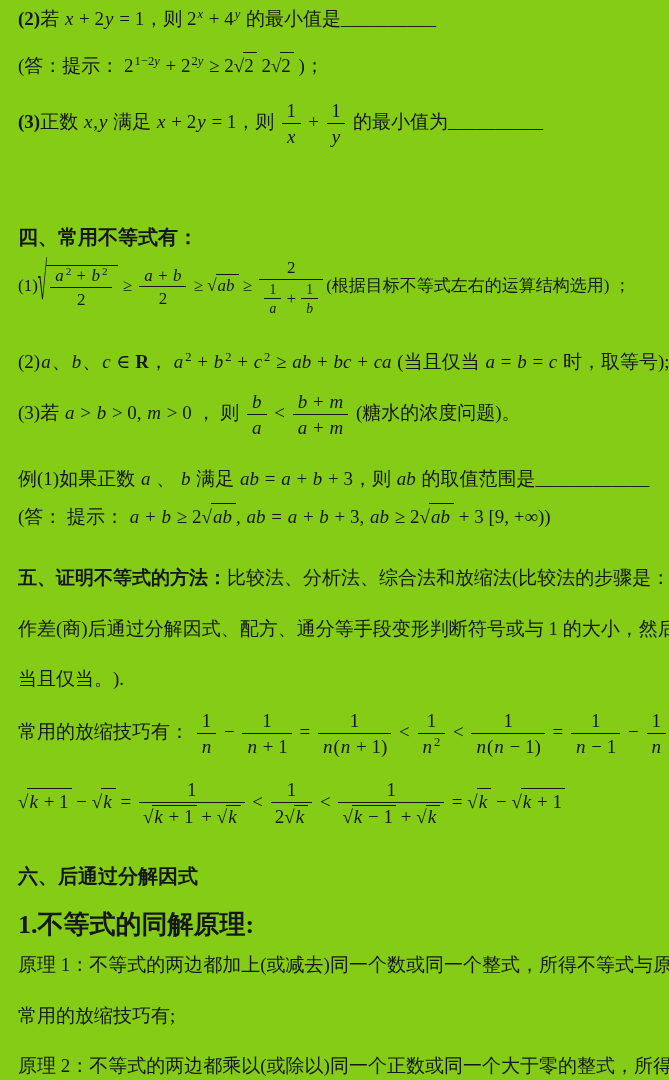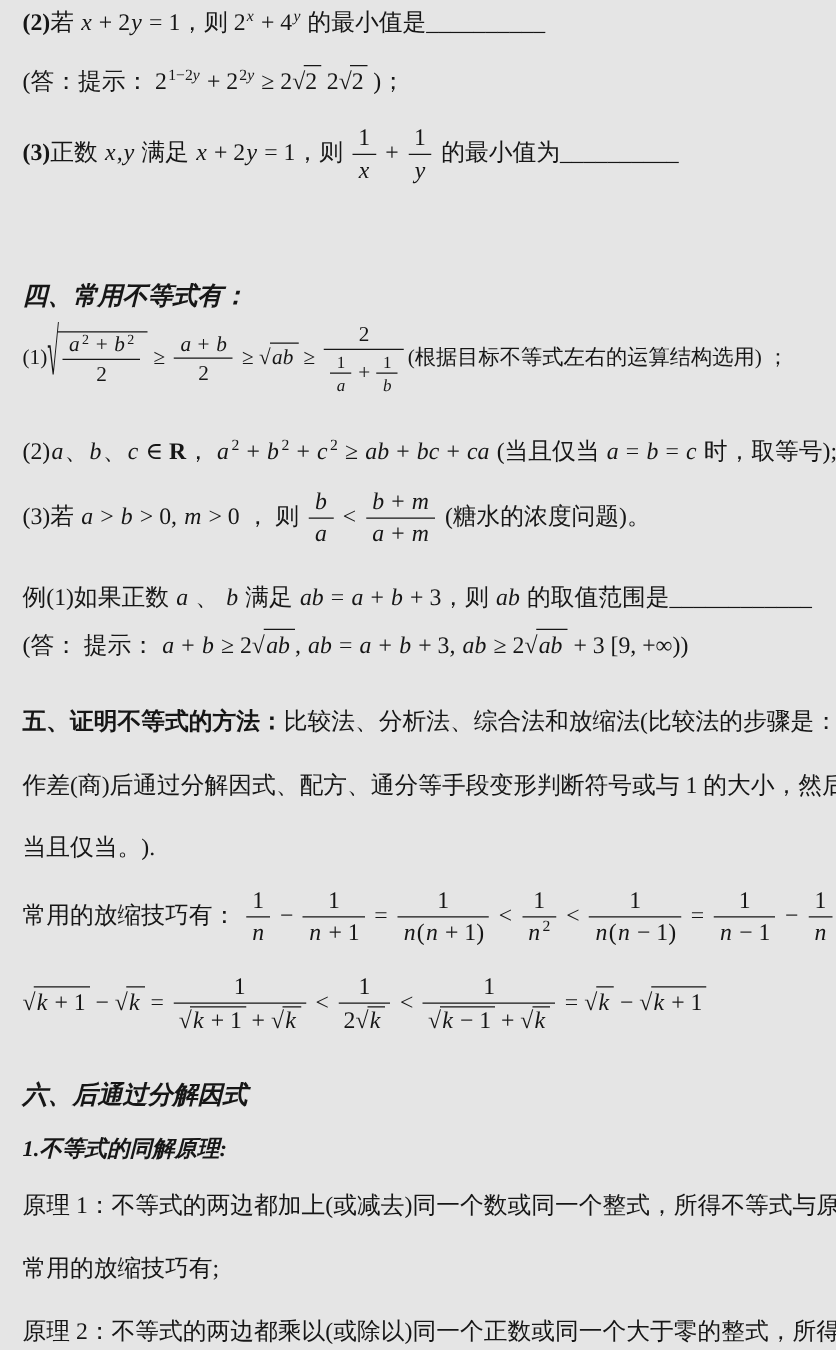--- a/index.html
+++ b/index.html
@@ -1,31 +1,31 @@
 <!DOCTYPE html>
 <html><head>
 <meta charset="utf-8">
 <style>
   html,body{margin:0;padding:0;background:#ffffff;}
   .page{
     position:relative;
     width:669px;height:1080px;
-    background:#e5e5e5;
+    background:#84cc16;
     color:#161616;
     font-family:"Liberation Serif","DejaVu Serif",serif;
     font-size:19px;
     overflow:hidden;
   }
   .line{
     position:absolute;
     left:18px;
     white-space:nowrap;
     line-height:1.35;
   }
-  .heading{font-weight:bold;font-size:20px;font-style:italic;}
+  .heading{font-weight:bold;font-size:20px;}
   .small-math{font-size:17px;}
   .b{font-weight:bold;}
   .it{font-style:italic;padding:0 1px;}
   .txt{}
   .sup{font-size:0.66em;position:relative;top:-0.55em;padding:0 1px;}
   .sup .it{padding:0;}
   .frac{display:inline-block;vertical-align:middle;text-align:center;margin:0 3px;}
   .frac .num{display:block;padding:0 4px 1px;border-bottom:1.5px solid currentColor;line-height:1.15;}
   .frac .den{display:block;padding:2px 4px 0;line-height:1.15;}
   .frac .frac{font-size:0.8em;margin:0 1px;}
@@ -47,17 +47,17 @@
   <div class="line" style="top:349px"><span class="txt">(2)</span><span class="it">a</span><span class="txt">、</span><span class="it">b</span><span class="txt">、</span><span class="it">c</span><span class="txt"> ∈ </span><span class="b">R</span><span class="txt">，  </span><span class="it">a</span><span class="sup">2</span><span class="txt"> + </span><span class="it">b</span><span class="sup">2</span><span class="txt"> + </span><span class="it">c</span><span class="sup">2</span><span class="txt"> ≥ </span><span class="it">ab</span><span class="txt"> + </span><span class="it">bc</span><span class="txt"> + </span><span class="it">ca</span><span class="txt"> (当且仅当 </span><span class="it">a</span><span class="txt"> = </span><span class="it">b</span><span class="txt"> = </span><span class="it">c</span><span class="txt"> 时，取等号);</span></div>
   <div class="line" style="top:391px"><span class="txt">(3)若 </span><span class="it">a</span><span class="txt"> &gt; </span><span class="it">b</span><span class="txt"> &gt; 0, </span><span class="it">m</span><span class="txt"> &gt; 0 ， 则 </span><span class="frac"><span class="num"><span class="it">b</span></span><span class="den"><span class="it">a</span></span></span><span class="txt"> &lt; </span><span class="frac"><span class="num"><span class="it">b</span><span class="txt"> + </span><span class="it">m</span></span><span class="den"><span class="it">a</span><span class="txt"> + </span><span class="it">m</span></span></span><span class="txt"> (糖水的浓度问题)。</span></div>
   <div class="line" style="top:466px"><span class="txt">例(1)如果正数 </span><span class="it">a</span><span class="txt"> 、 </span><span class="it">b</span><span class="txt"> 满足 </span><span class="it">ab</span><span class="txt"> = </span><span class="it">a</span><span class="txt"> + </span><span class="it">b</span><span class="txt"> + 3，则 </span><span class="it">ab</span><span class="txt"> 的取值范围是</span><span class="txt">____________</span></div>
   <div class="line" style="top:503px"><span class="txt">(答： 提示： </span><span class="it">a</span><span class="txt"> + </span><span class="it">b</span><span class="txt"> ≥ 2</span><span class="sqrt"><span class="rad">√</span><span class="bar"><span class="it">ab</span></span></span><span class="txt">, </span><span class="it">ab</span><span class="txt"> = </span><span class="it">a</span><span class="txt"> + </span><span class="it">b</span><span class="txt"> + 3, </span><span class="it">ab</span><span class="txt"> ≥ 2</span><span class="sqrt"><span class="rad">√</span><span class="bar"><span class="it">ab</span></span></span><span class="txt"> + 3 [9, +∞))</span></div>
   <div class="line" style="top:565px"><span class="b">五、证明不等式的方法：</span><span class="txt">比较法、分析法、综合法和放缩法(比较法的步骤是：</span></div>
   <div class="line" style="top:616px"><span class="txt">作差(商)后通过分解因式、配方、通分等手段变形判断符号或与 1 的大小，然后</span></div>
   <div class="line" style="top:666px"><span class="txt">当且仅当。).</span></div>
   <div class="line" style="top:710px"><span class="txt">常用的放缩技巧有： </span><span class="frac"><span class="num"><span class="txt">1</span></span><span class="den"><span class="it">n</span></span></span><span class="txt"> − </span><span class="frac"><span class="num"><span class="txt">1</span></span><span class="den"><span class="it">n</span><span class="txt"> + 1</span></span></span><span class="txt"> = </span><span class="frac"><span class="num"><span class="txt">1</span></span><span class="den"><span class="it">n</span><span class="txt">(</span><span class="it">n</span><span class="txt"> + 1)</span></span></span><span class="txt"> &lt; </span><span class="frac"><span class="num"><span class="txt">1</span></span><span class="den"><span class="it">n</span><span class="sup">2</span></span></span><span class="txt"> &lt; </span><span class="frac"><span class="num"><span class="txt">1</span></span><span class="den"><span class="it">n</span><span class="txt">(</span><span class="it">n</span><span class="txt"> − 1)</span></span></span><span class="txt"> = </span><span class="frac"><span class="num"><span class="txt">1</span></span><span class="den"><span class="it">n</span><span class="txt"> − 1</span></span></span><span class="txt"> − </span><span class="frac"><span class="num"><span class="txt">1</span></span><span class="den"><span class="it">n</span></span></span></div>
   <div class="line" style="top:779px"><span class="sqrt"><span class="rad">√</span><span class="bar"><span class="it">k</span><span class="txt"> + 1</span></span></span><span class="txt"> − </span><span class="sqrt"><span class="rad">√</span><span class="bar"><span class="it">k</span></span></span><span class="txt"> = </span><span class="frac"><span class="num"><span class="txt">1</span></span><span class="den"><span class="sqrt"><span class="rad">√</span><span class="bar"><span class="it">k</span><span class="txt"> + 1</span></span></span><span class="txt"> + </span><span class="sqrt"><span class="rad">√</span><span class="bar"><span class="it">k</span></span></span></span></span><span class="txt"> &lt; </span><span class="frac"><span class="num"><span class="txt">1</span></span><span class="den"><span class="txt">2</span><span class="sqrt"><span class="rad">√</span><span class="bar"><span class="it">k</span></span></span></span></span><span class="txt"> &lt; </span><span class="frac"><span class="num"><span class="txt">1</span></span><span class="den"><span class="sqrt"><span class="rad">√</span><span class="bar"><span class="it">k</span><span class="txt"> − 1</span></span></span><span class="txt"> + </span><span class="sqrt"><span class="rad">√</span><span class="bar"><span class="it">k</span></span></span></span></span><span class="txt"> = </span><span class="sqrt"><span class="rad">√</span><span class="bar"><span class="it">k</span></span></span><span class="txt"> − </span><span class="sqrt"><span class="rad">√</span><span class="bar"><span class="it">k</span><span class="txt"> + 1</span></span></span></div>
   <div class="line heading" style="top:863px"><span class="b">六、后通过分解因式</span></div>
-  <div class="line heading" style="top:907px;font-size:18px"><span class="b">1.不等式的同解原理:</span></div>
+  <div class="line heading" style="top:907px;font-size:26px"><span class="b">1.不等式的同解原理:</span></div>
   <div class="line" style="top:952px"><span class="txt">原理 1：不等式的两边都加上(或减去)同一个数或同一个整式，所得不等式与原</span></div>
   <div class="line" style="top:1003px"><span class="txt">常用的放缩技巧有;</span></div>
   <div class="line" style="top:1053px"><span class="txt">原理 2：不等式的两边都乘以(或除以)同一个正数或同一个大于零的整式，所得</span></div>
 </div>
 
 </body></html>

